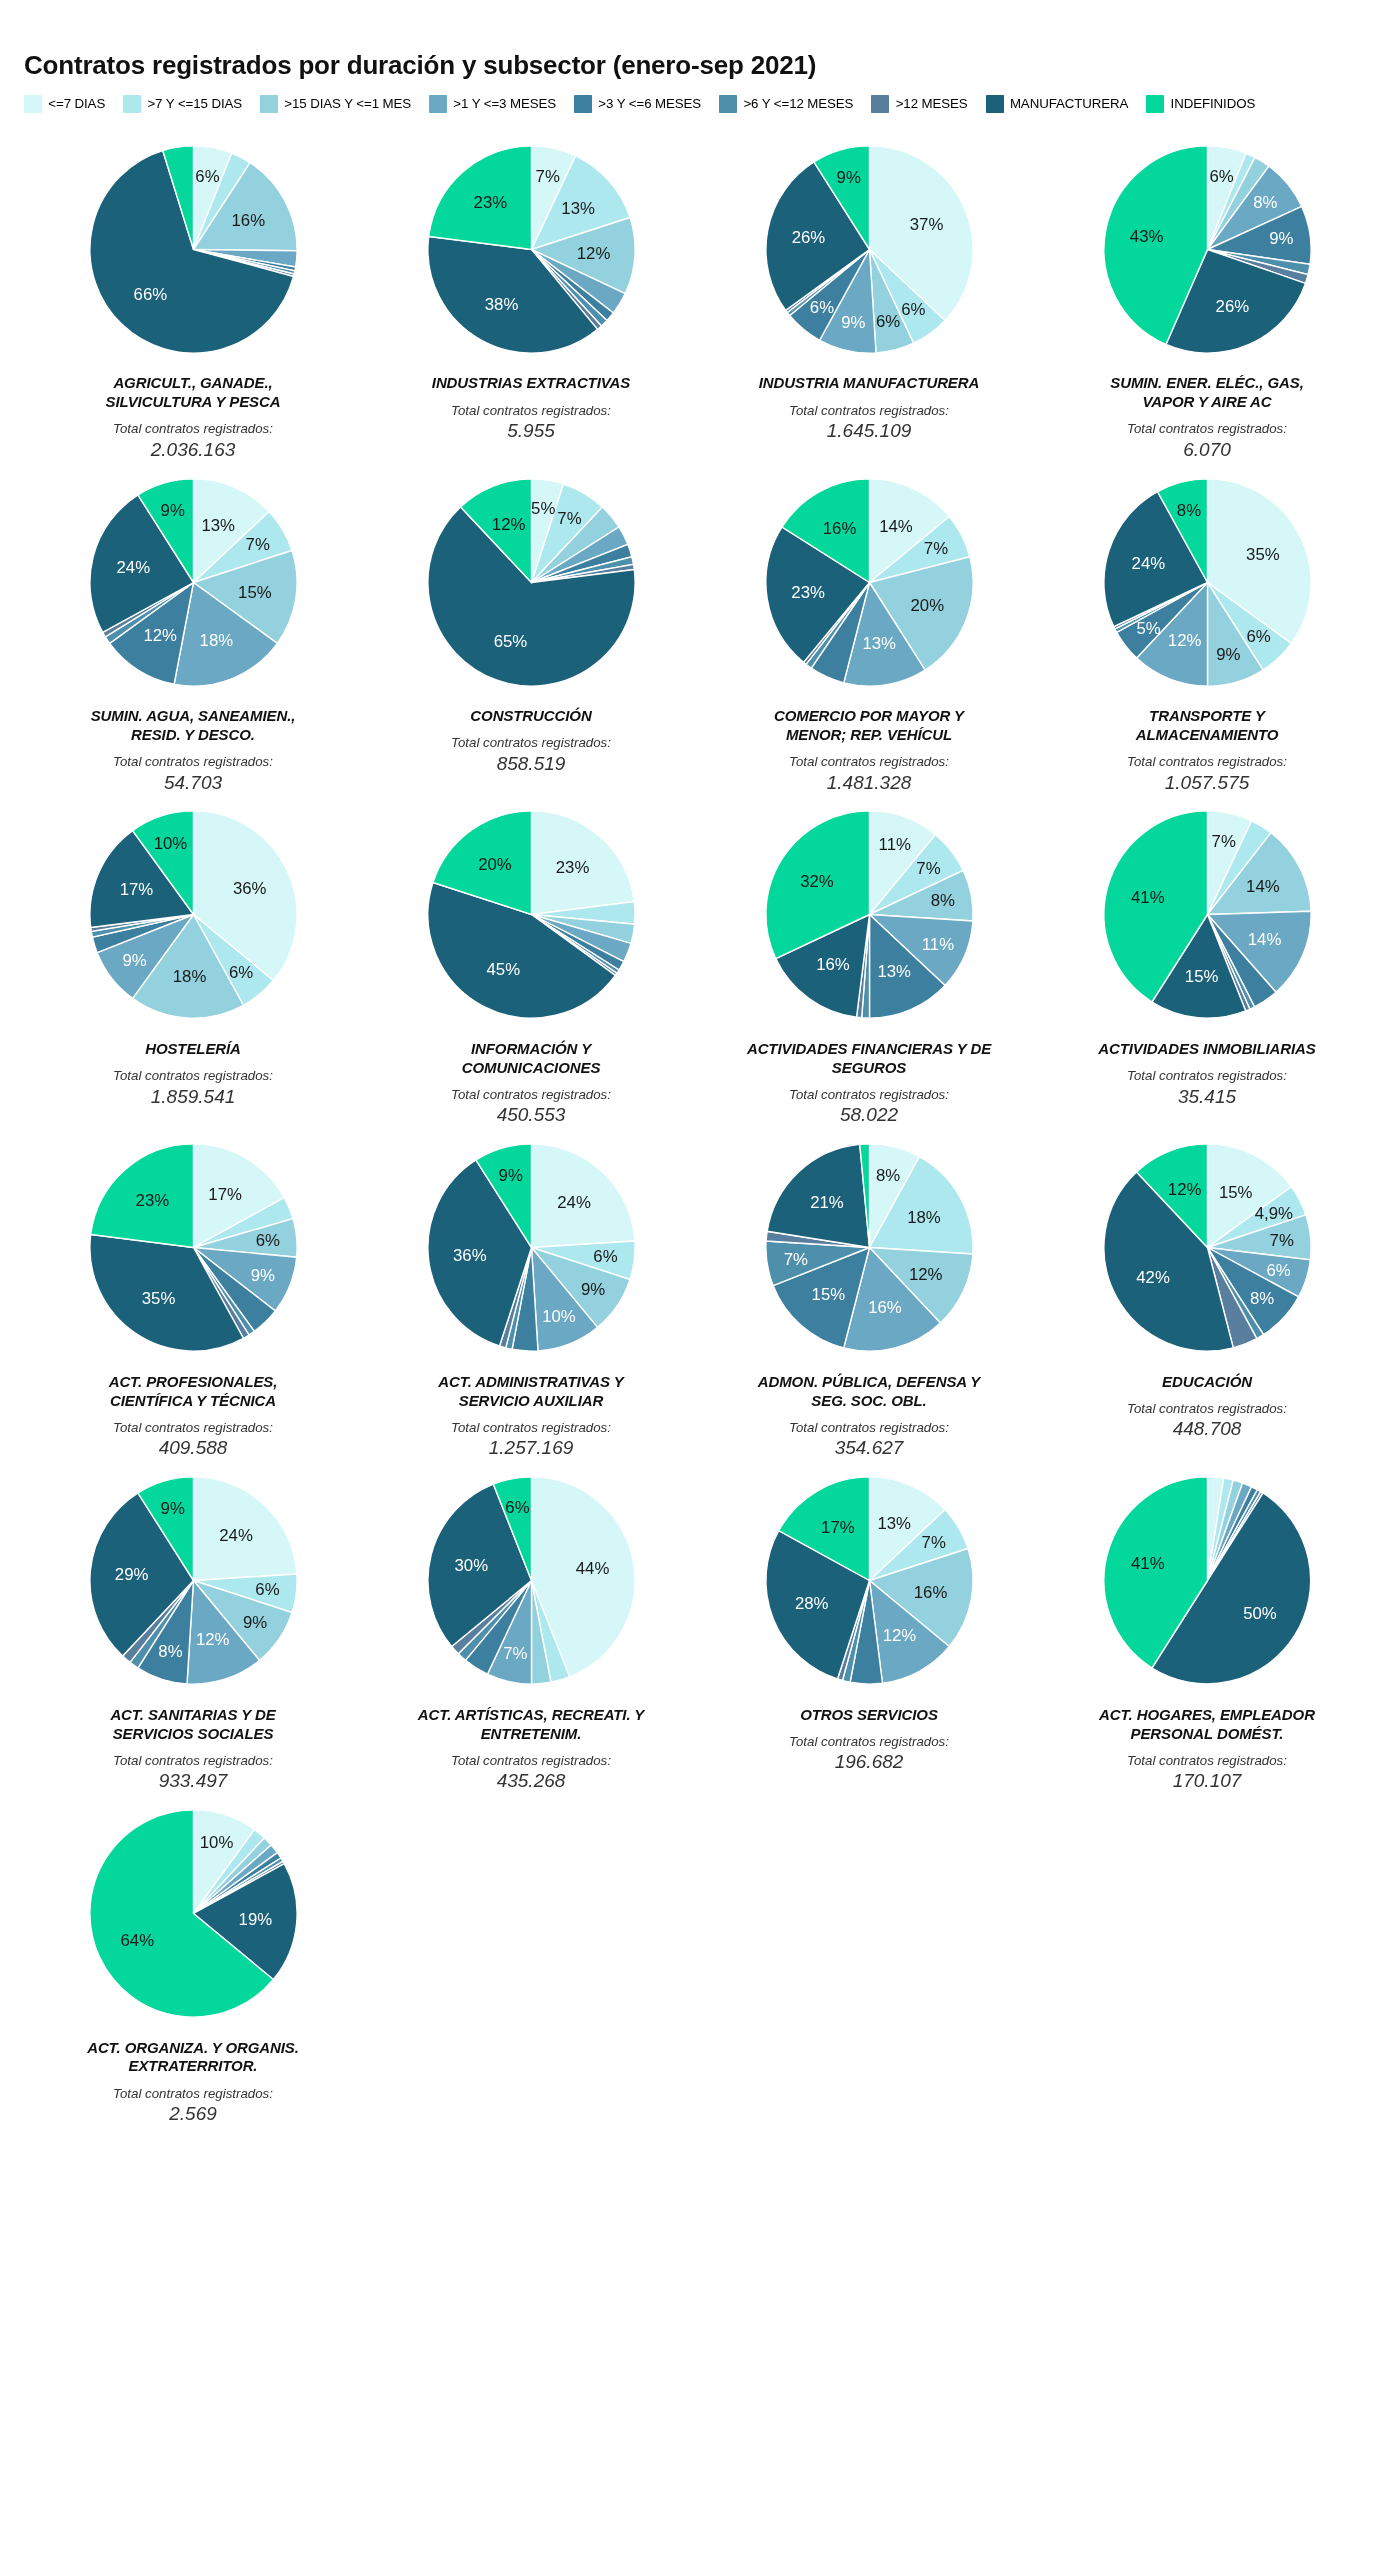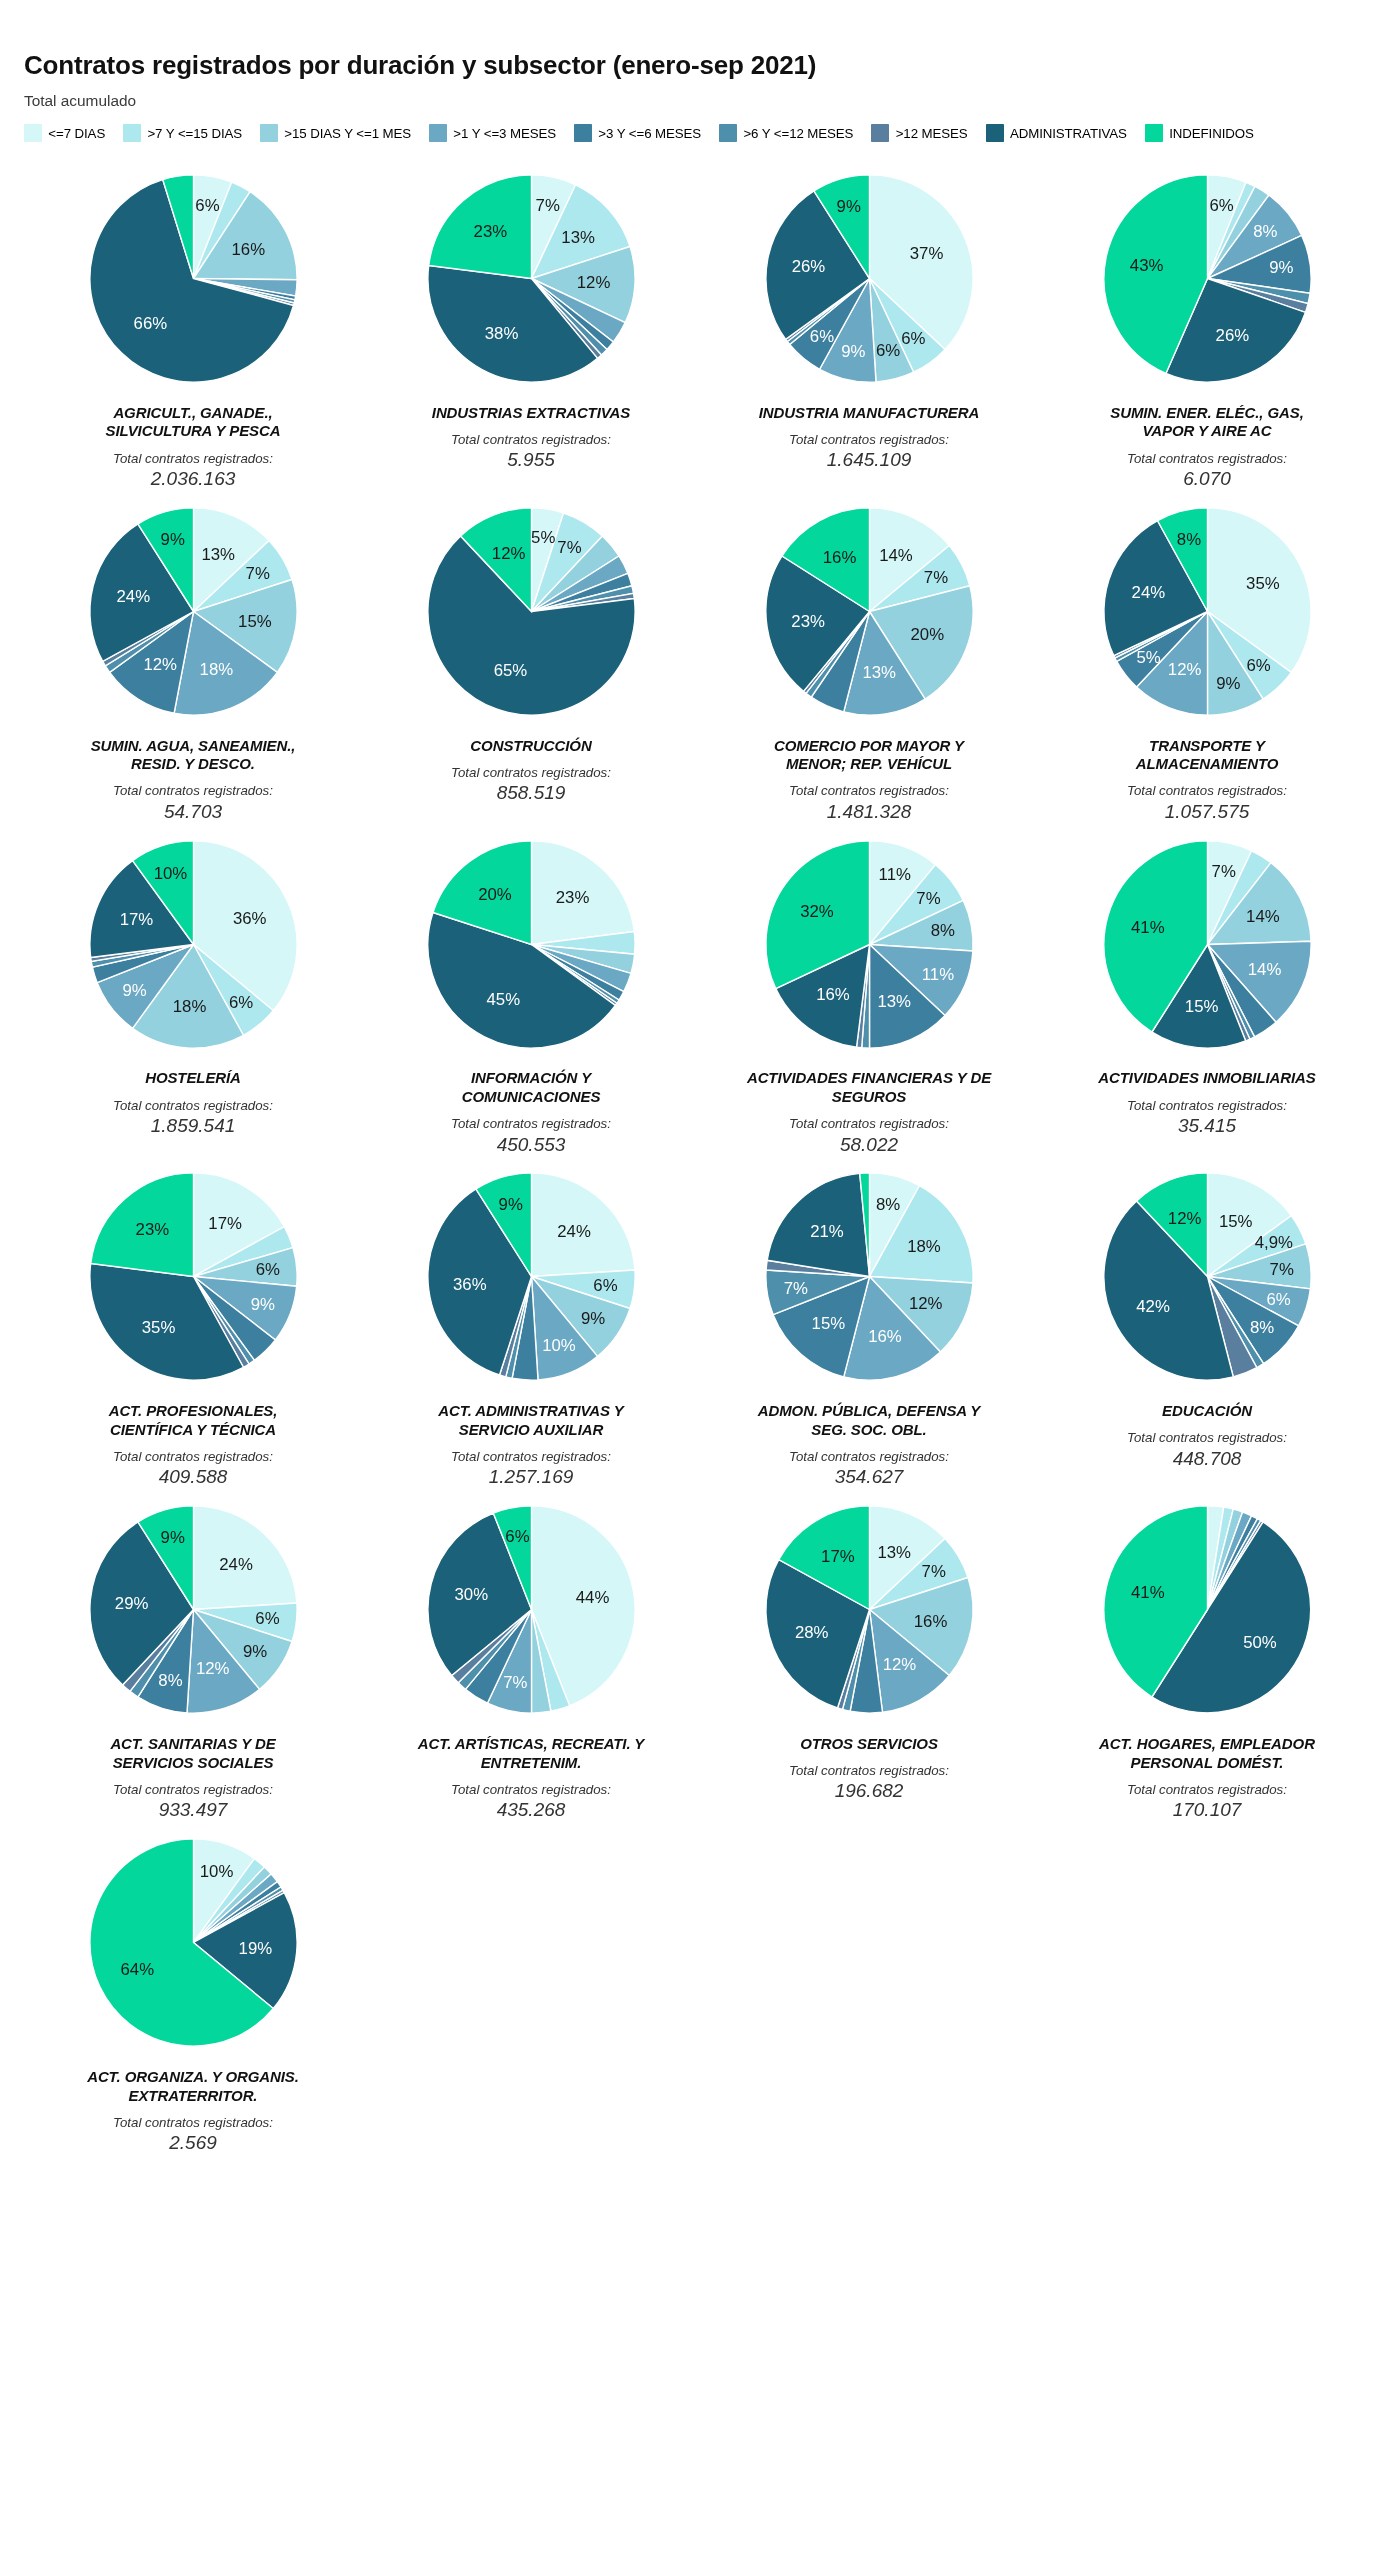--- a/index.html
+++ b/index.html
@@ -26,21 +26,20 @@
   .cap-tot-v{font-size:19px;color:#333;line-height:1.3;}
   .footer{position:absolute;left:24px;bottom:10px;font-size:12.3px;color:#8d8d8d;}
   .r1{margin-top:2.8px;}
 </style>
 </head>
 <body>
 
 <div class="page">
 
   <div class="title">Contratos registrados por duración y subsector (enero-sep 2021)</div>
-  <div class="subtitle">Total acumulado</div>
 
   <div class="legend" id="legend">
       <div class="legend-item">
         <span class="legend-swatch" style="background:#d5f7f7"></span>
         <span class="legend-label">&lt;=7 DIAS</span>
       </div>
       <div class="legend-item">
         <span class="legend-swatch" style="background:#aee8ef"></span>
         <span class="legend-label">&gt;7 Y &lt;=15 DIAS</span>
       </div>
@@ -59,21 +58,21 @@
       <div class="legend-item">
         <span class="legend-swatch" style="background:#4e90ac"></span>
         <span class="legend-label">&gt;6 Y &lt;=12 MESES</span>
       </div>
       <div class="legend-item">
         <span class="legend-swatch" style="background:#5a7f9e"></span>
         <span class="legend-label">&gt;12 MESES</span>
       </div>
       <div class="legend-item">
         <span class="legend-swatch" style="background:#1b6179"></span>
-        <span class="legend-label">ADMINISTRATIVAS</span>
+        <span class="legend-label">MANUFACTURERA</span>
       </div>
       <div class="legend-item">
         <span class="legend-swatch" style="background:#03d79b"></span>
         <span class="legend-label">INDEFINIDOS</span>
       </div>
     </div>
 
   <div class="grid" id="grid">
       <div class="cell">
         <div class="pie-wrap r1">

